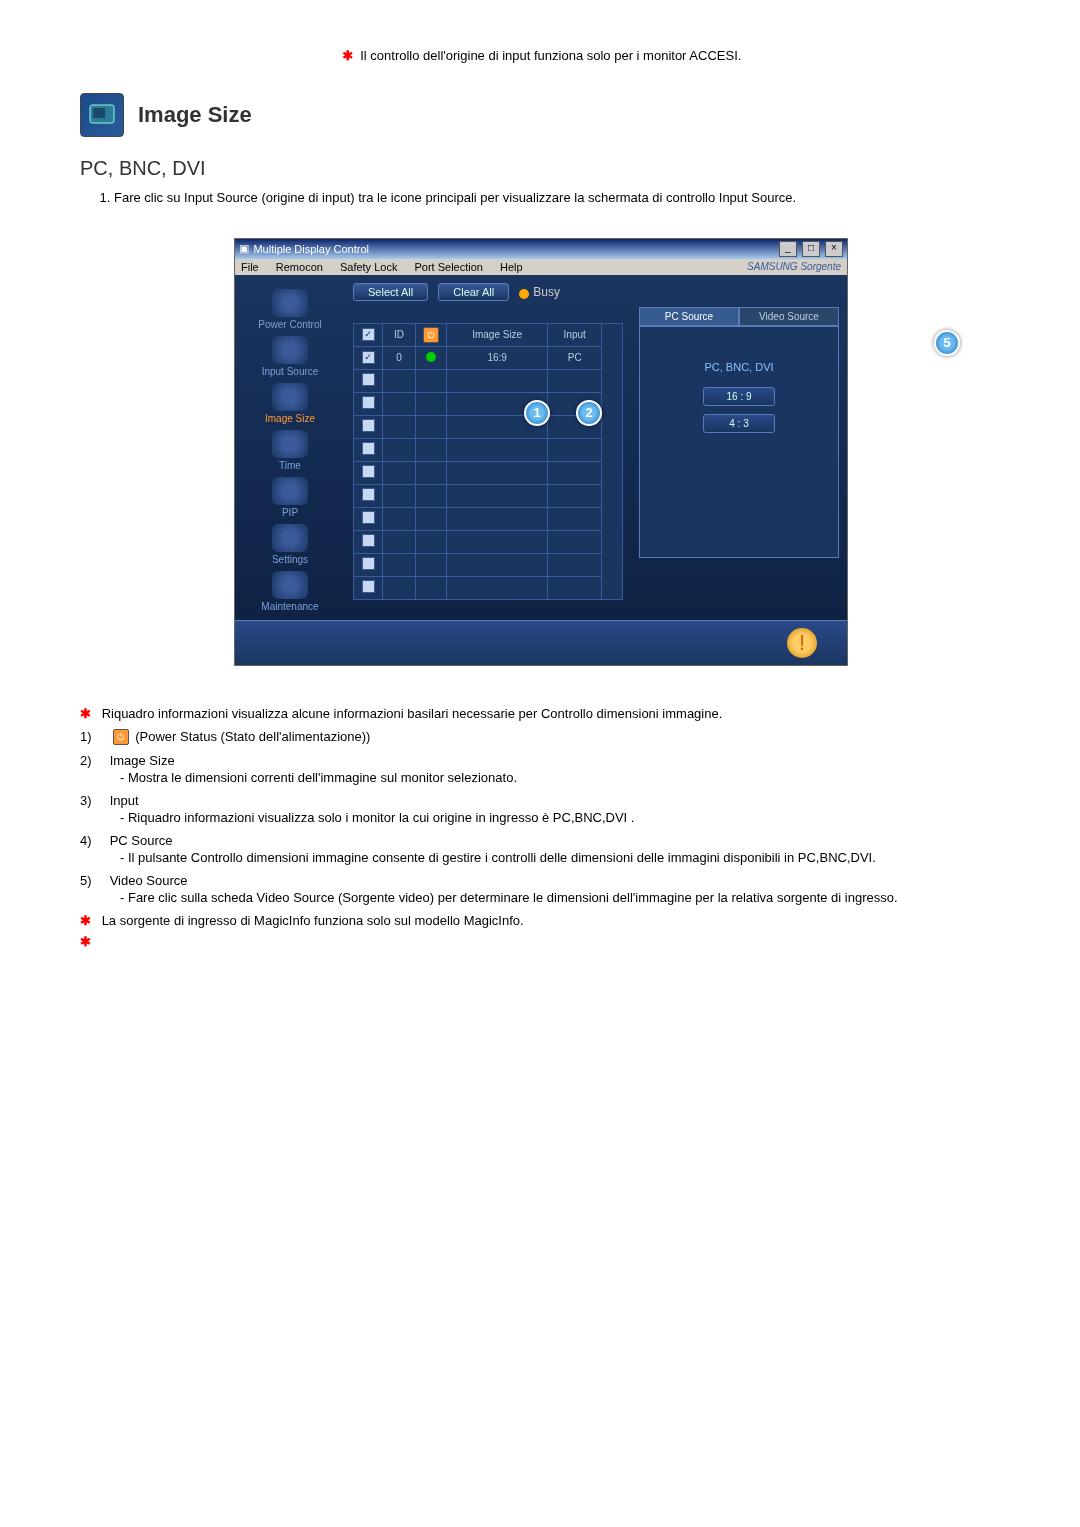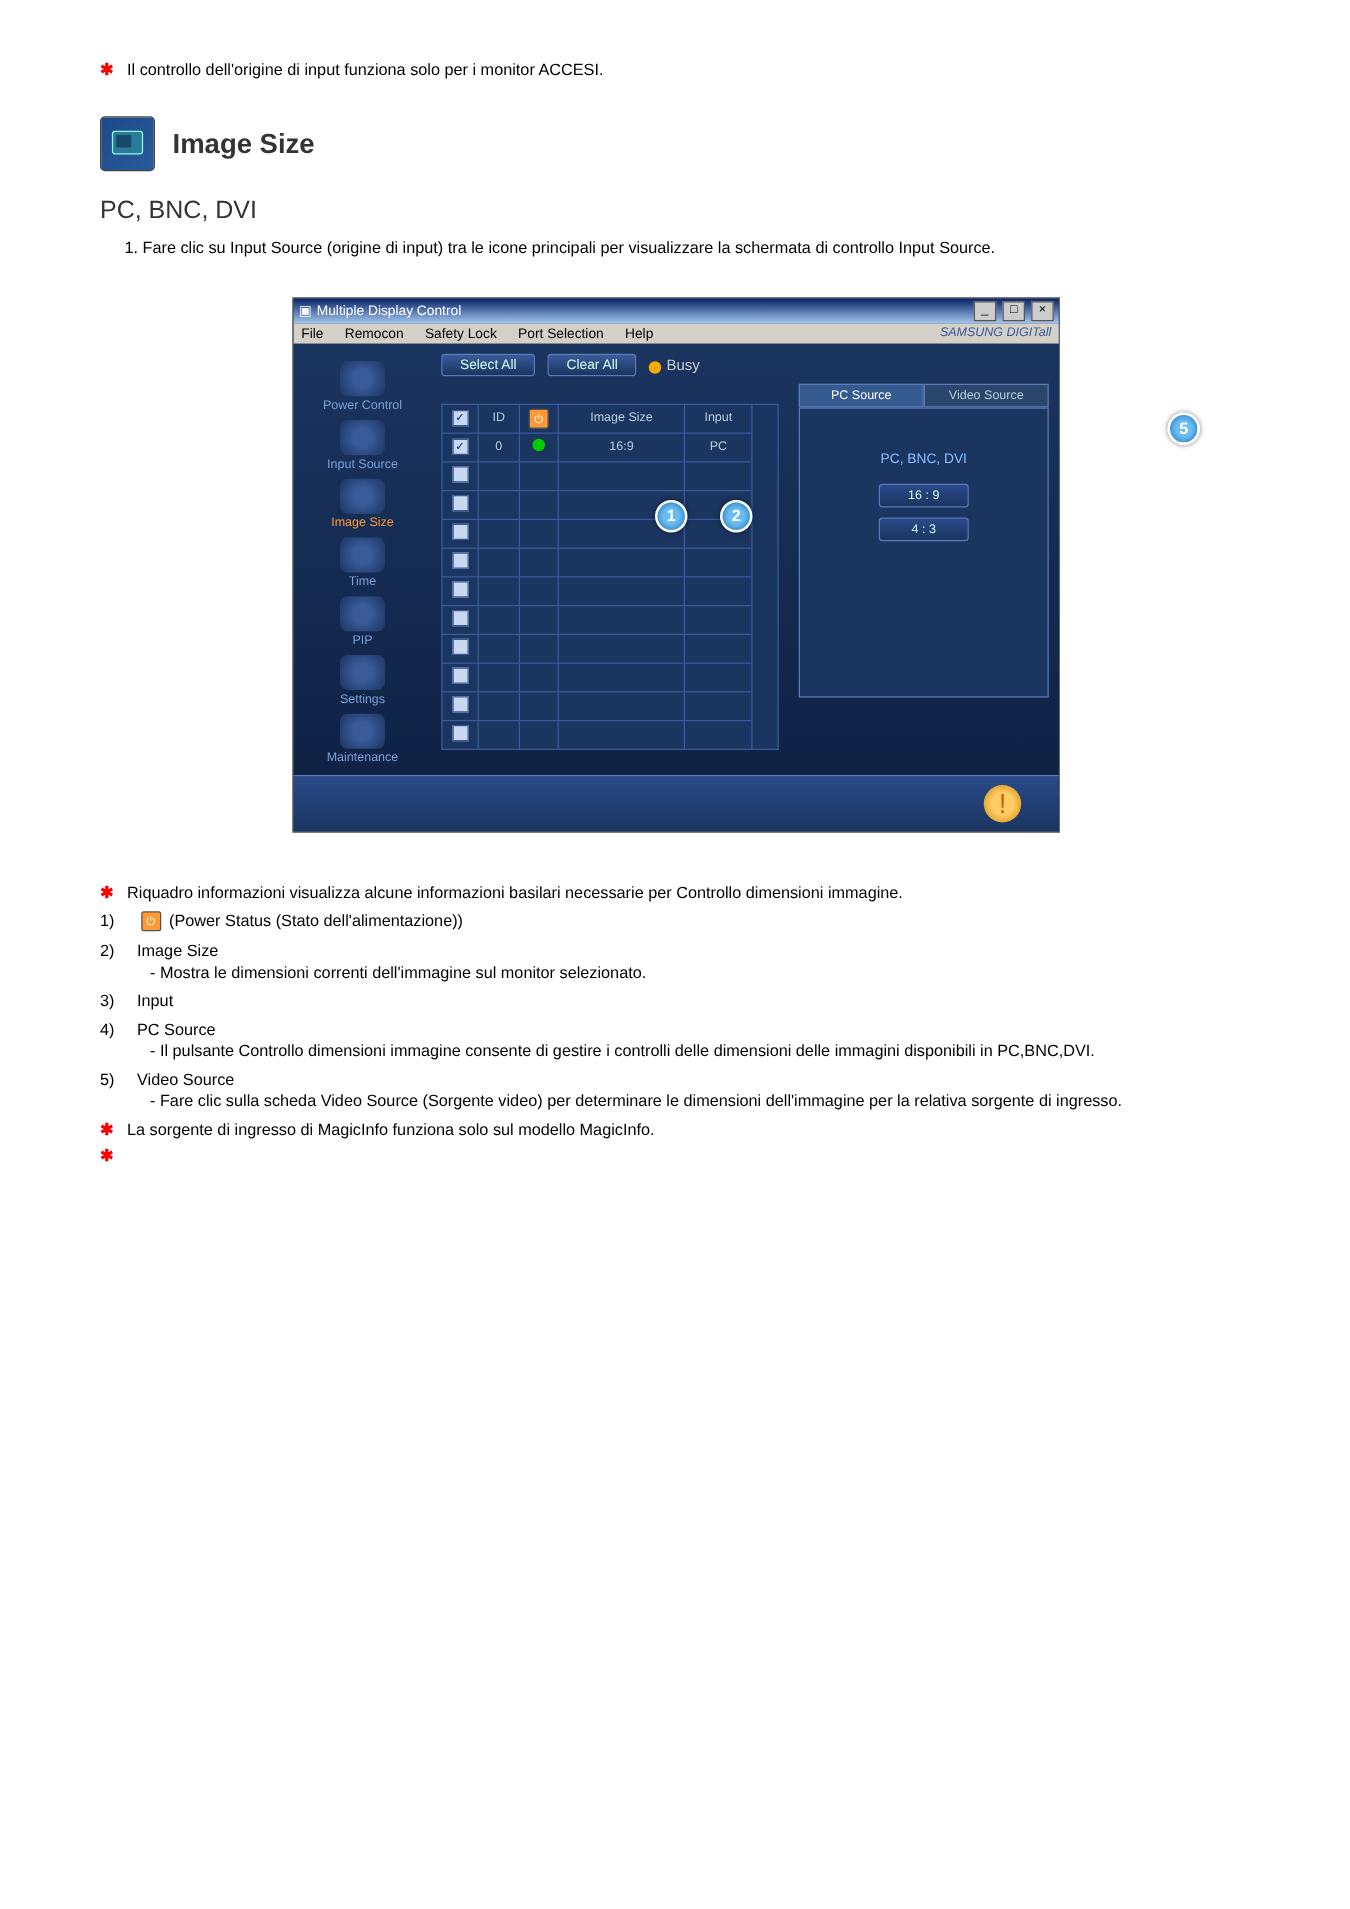--- a/index.html
+++ b/index.html
@@ -13,20 +13,21 @@
   .star {
     color: #ff0000;
     font-weight: bold;
     display: inline-block;
     width: 18px;
     vertical-align: top;
   }
   .note-line {
     margin: 8px 0 20px 0;
     font-family: Verdana, Arial, sans-serif;
+    text-align: center;
   }
   .section-header {
     display: flex;
     align-items: center;
     margin: 30px 0 20px 0;
   }
   .section-icon {
     width: 42px;
     height: 42px;
     background: linear-gradient(135deg, #1a4a8a, #2a5a9a);
@@ -271,21 +272,21 @@
       </span>
     </div>
     <div class="menubar">
       <div class="menubar-left">
         <span>File</span>
         <span>Remocon</span>
         <span>Safety Lock</span>
         <span>Port Selection</span>
         <span>Help</span>
       </div>
-      <div class="menubar-right">SAMSUNG DIGITall</div>
+      <div class="menubar-right">SAMSUNG Sorgente</div>
     </div>
 
     <div class="app-body">
 
       <div class="sidebar">
         <div class="side-item">
           <div class="side-icon"></div>
           <div>Power Control</div>
         </div>
         <div class="side-item">
@@ -446,20 +447,21 @@
 
 <div class="enum-block">
   <span class="num">2)</span>
   <span class="enum-title">Image Size</span>
   <div class="enum-desc"><span class="dash">Mostra le dimensioni correnti dell'immagine sul monitor selezionato.</span></div>
 </div>
 
 <div class="enum-block">
   <span class="num">3)</span>
   <span class="enum-title">Input</span>
+  <div class="enum-desc"><span class="dash">Riquadro informazioni visualizza solo i monitor la cui origine in ingresso è PC,BNC,DVI .</span></div>
 </div>
 
 <div class="enum-block">
   <span class="num">4)</span>
   <span class="enum-title">PC Source</span>
   <div class="enum-desc">
     <div><span class="dash">Il pulsante Controllo dimensioni immagine consente di gestire i controlli delle dimensioni delle immagini disponibili in PC,BNC,DVI.</span></div>
   </div>
 </div>
 

